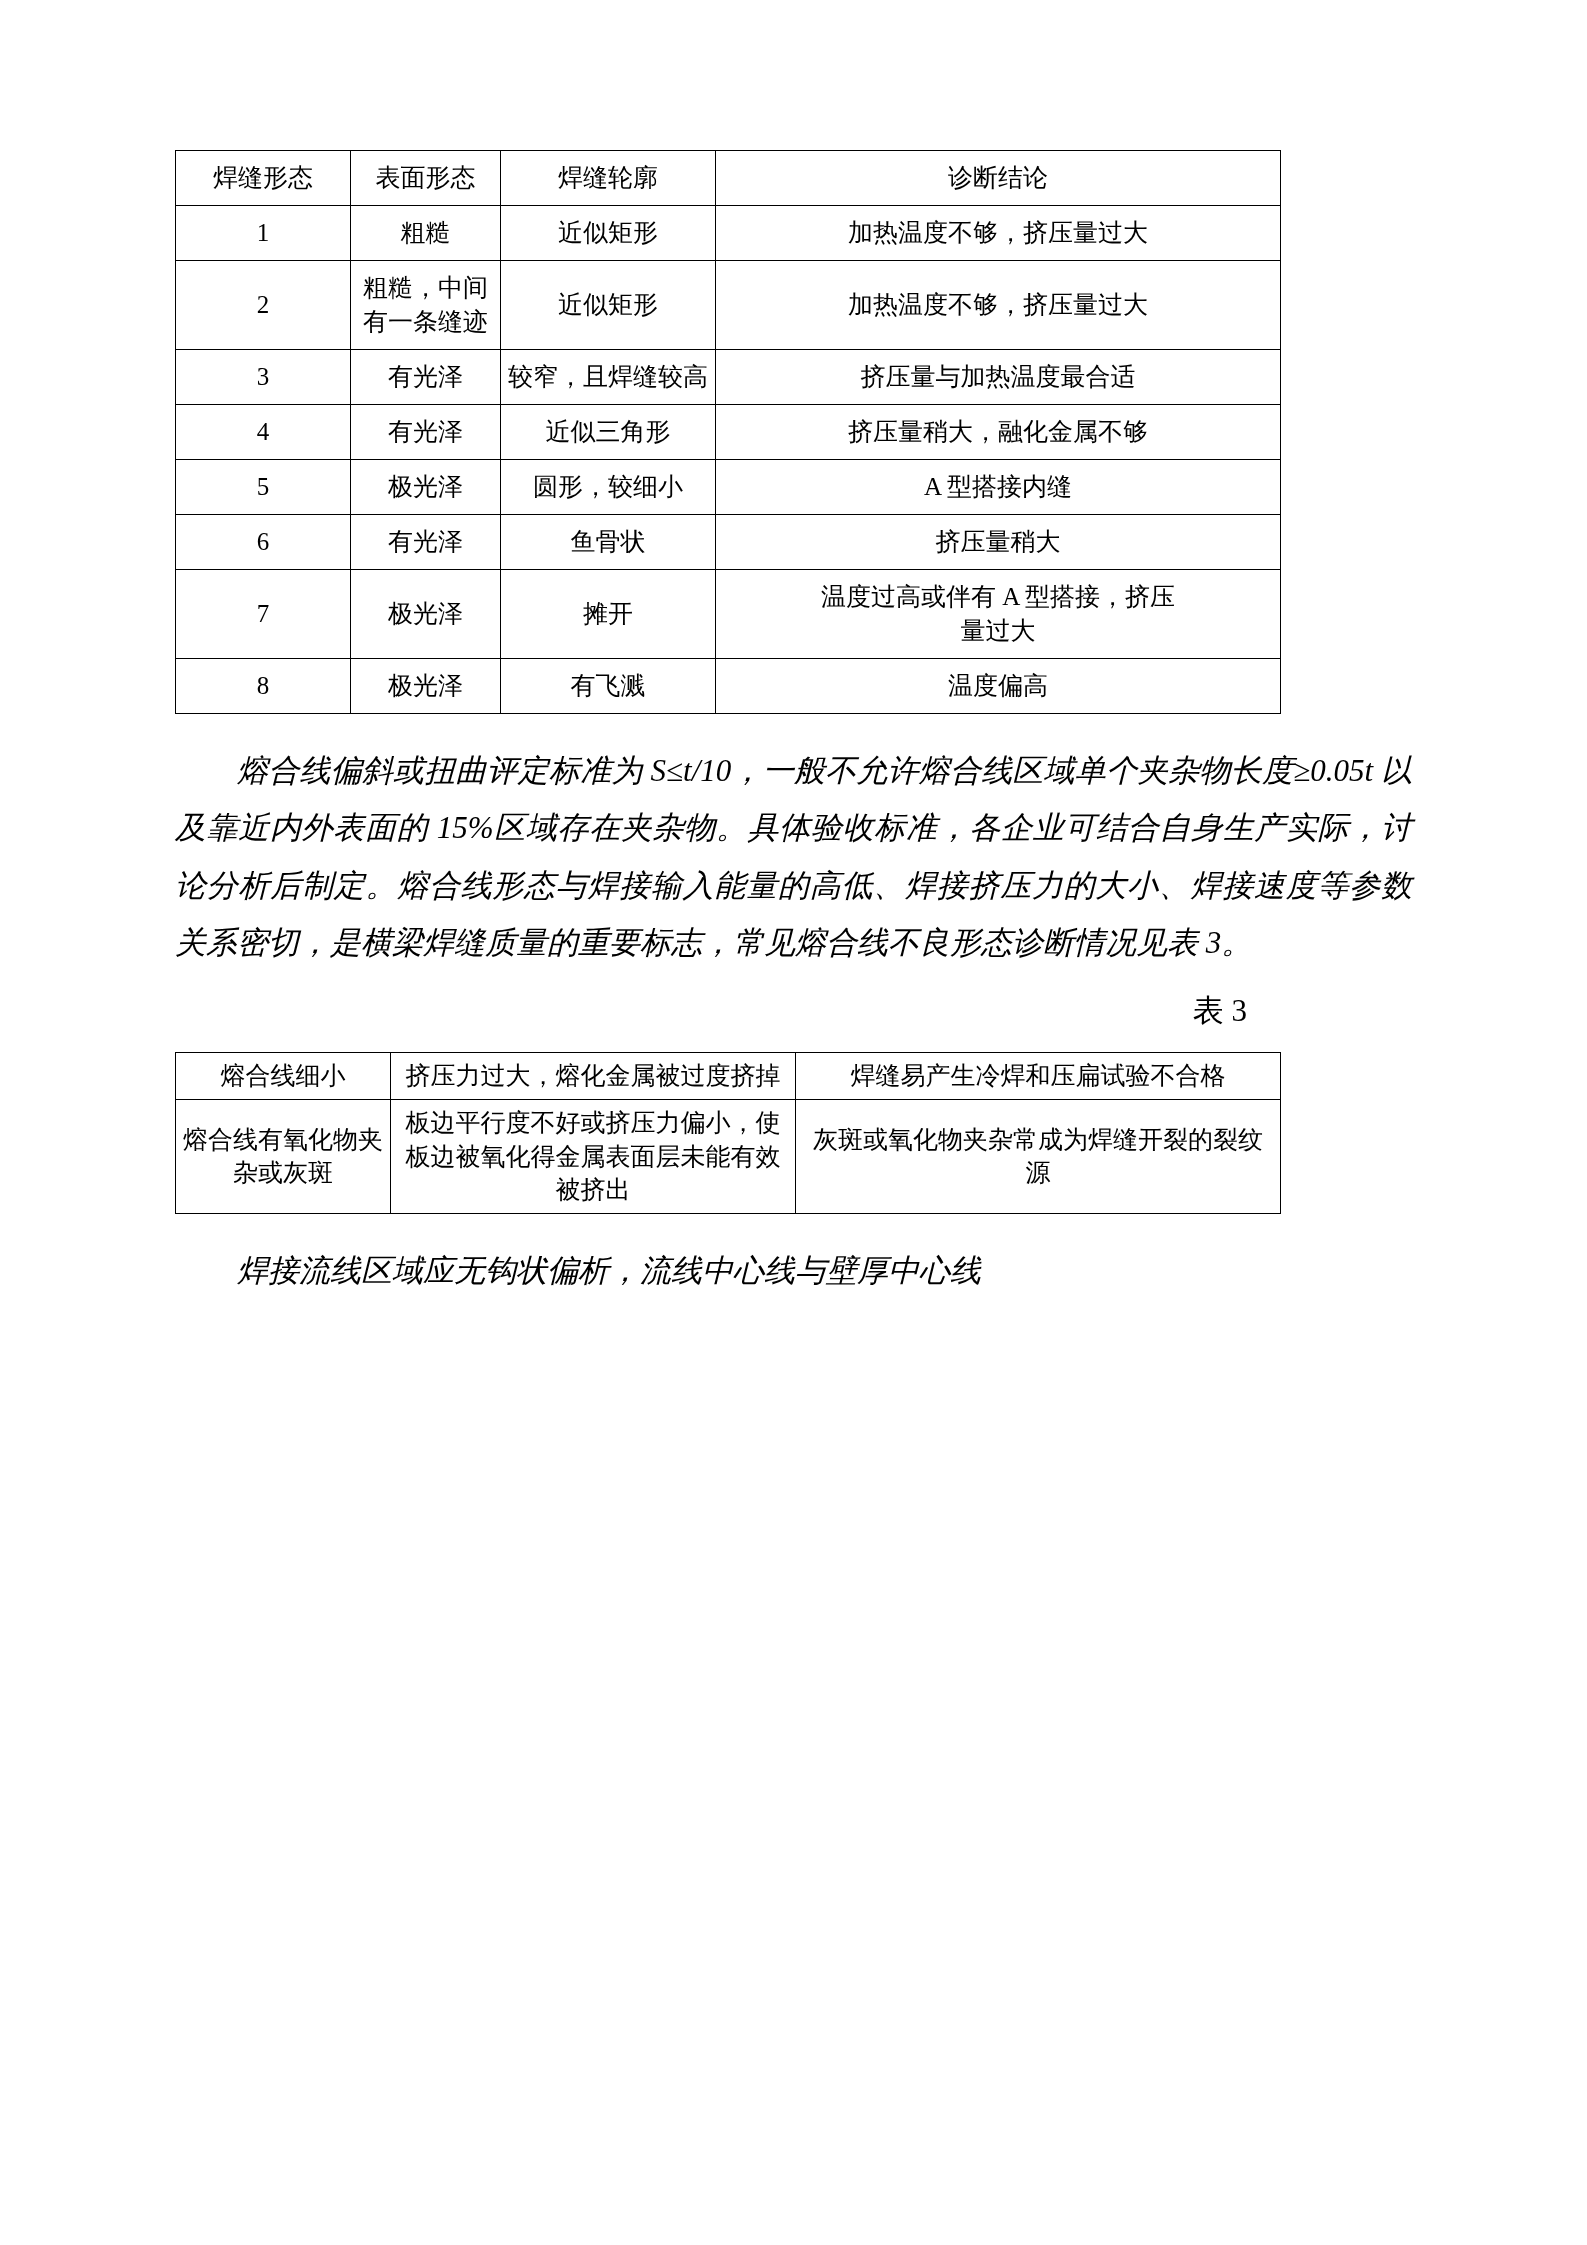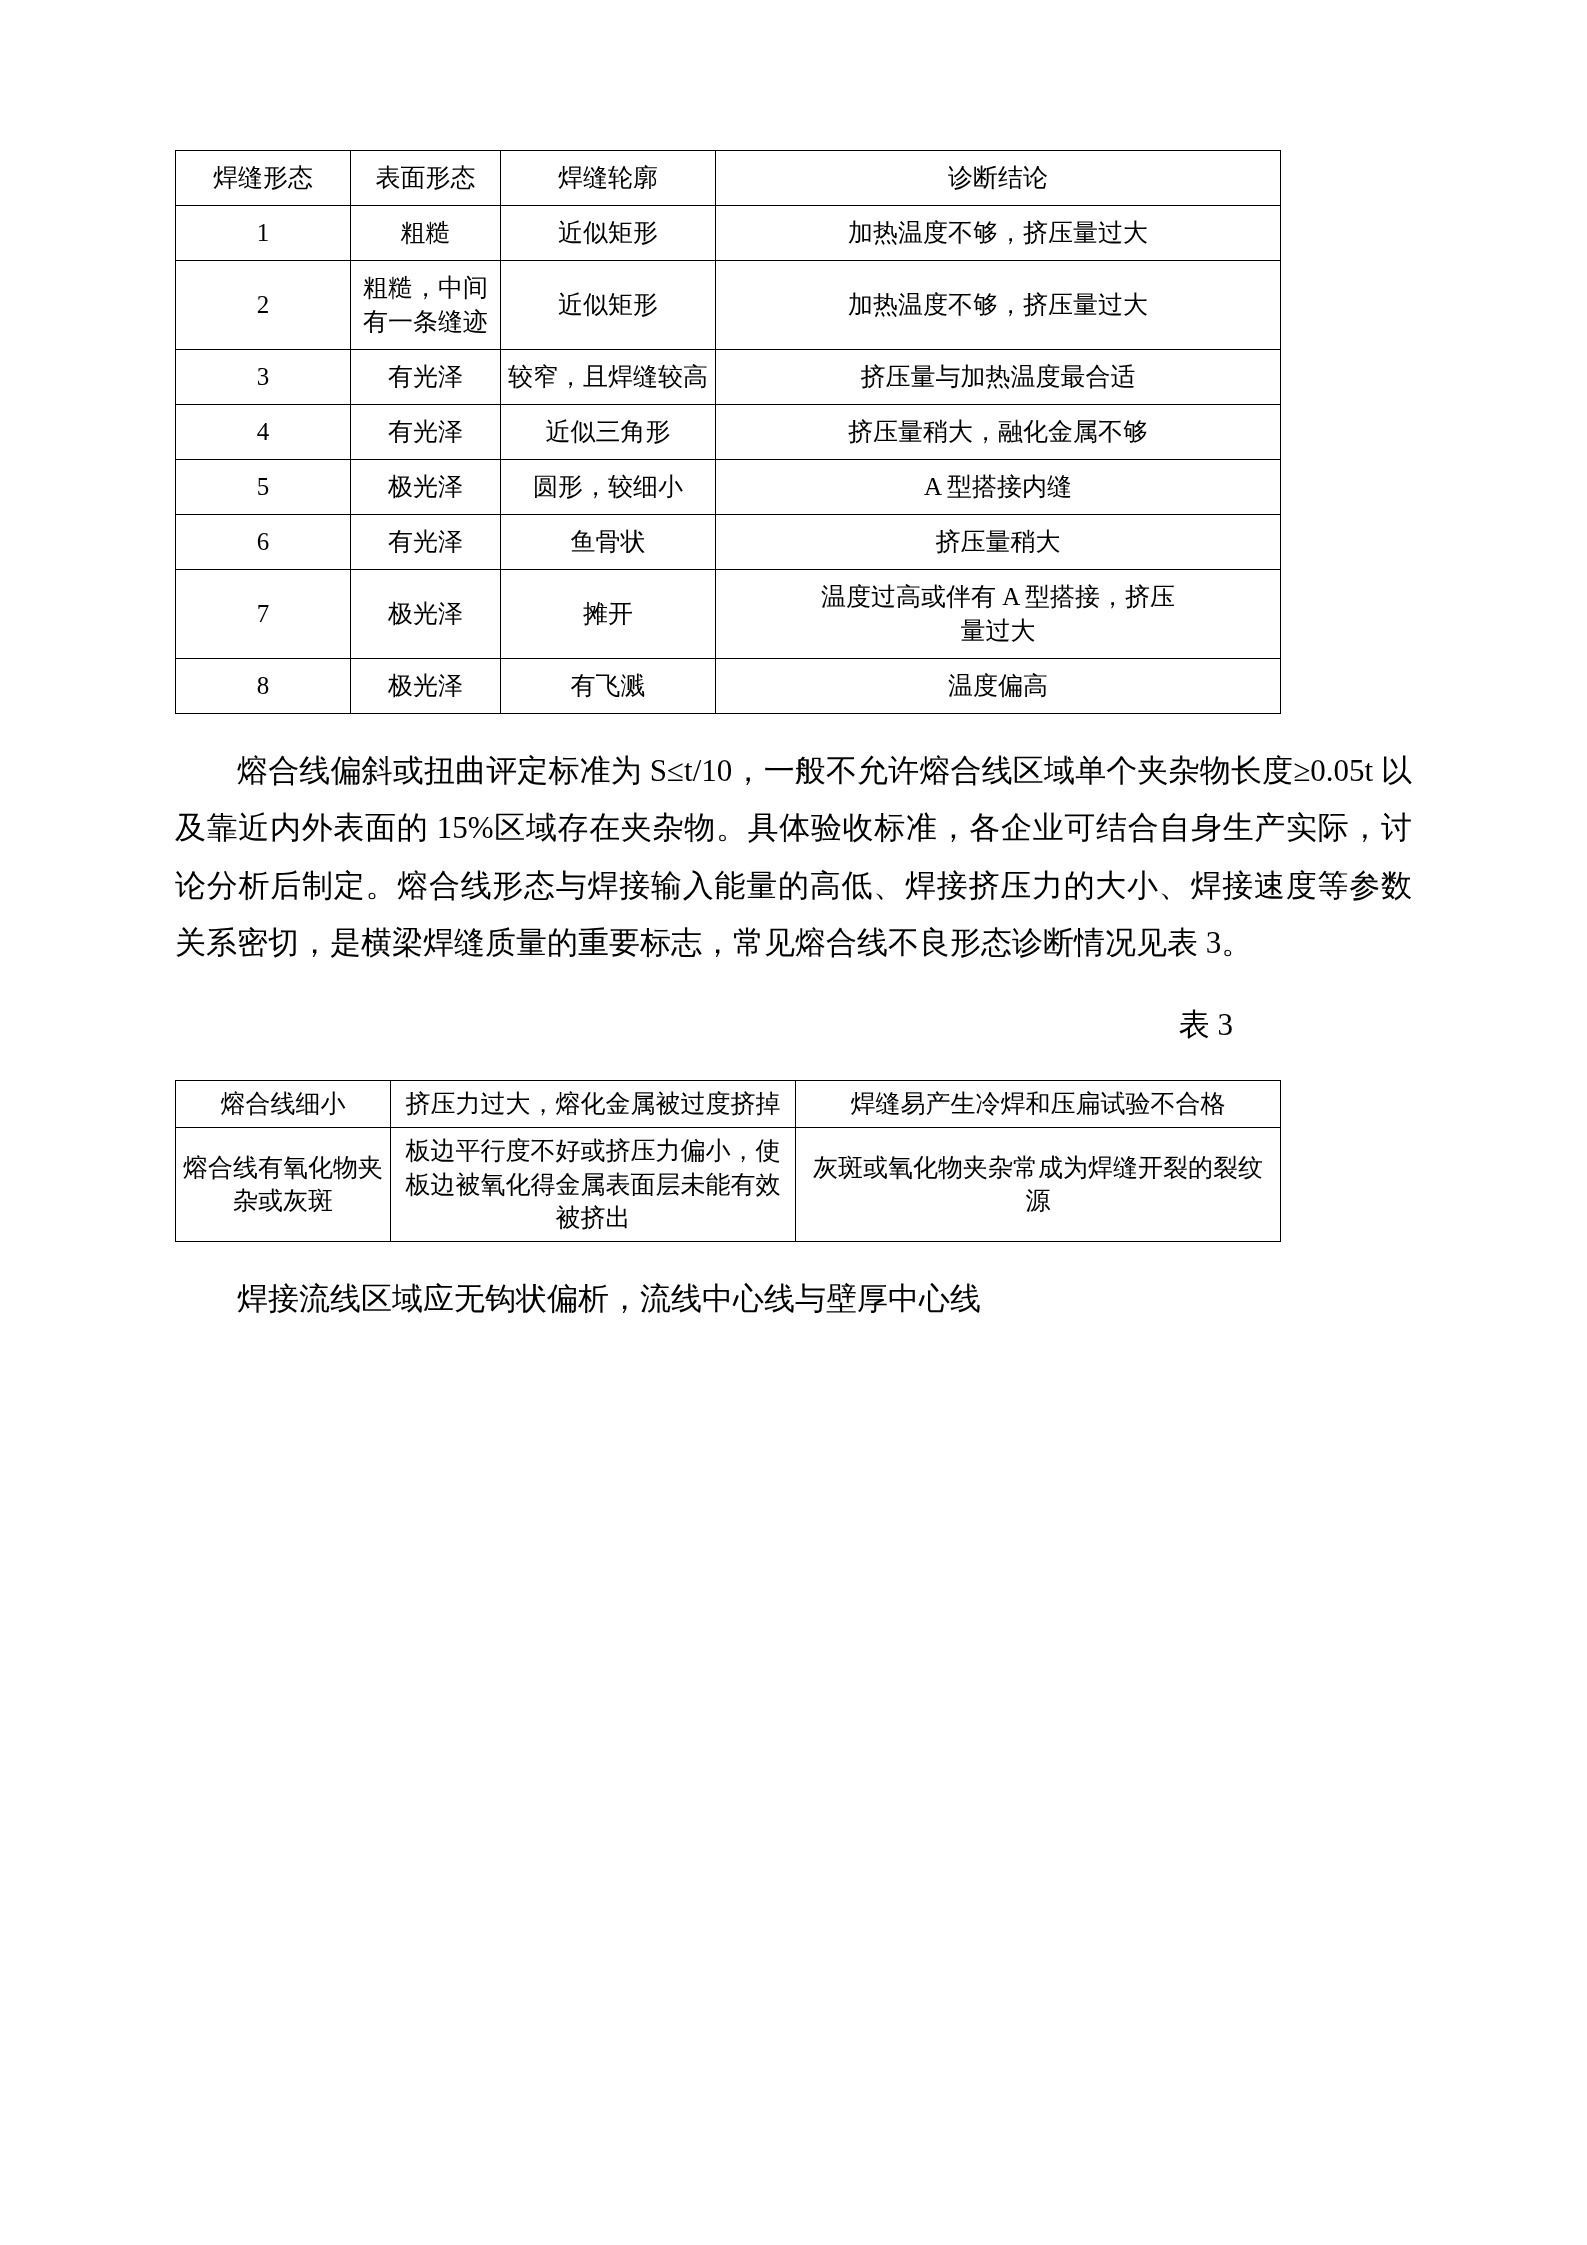--- a/index.html
+++ b/index.html
@@ -56,32 +56,33 @@
     line-height: 1.55;
   }
   .t3 td.header { text-align: center; padding: 6px; }
 
   .para {
     font-size: 31px;
     line-height: 1.85;
     text-align: justify;
     text-justify: inter-ideograph;
     margin: 0;
+    font-style: italic;
   }
   .heading {
     font-size: 31px;
     line-height: 1.85;
     margin: 0;
     text-indent: 62px;
   }
   .indent2 { text-indent: 62px; }
   .tbl-caption {
     font-size: 31px;
     text-align: right;
-    margin: 14px;
+    margin: 0;
     padding-right: 165px;
     line-height: 1.7;
   }
   .spacer-sm { height: 14px; }
 </style>
 </head>
 <body>
 
 <div class="page">
 

